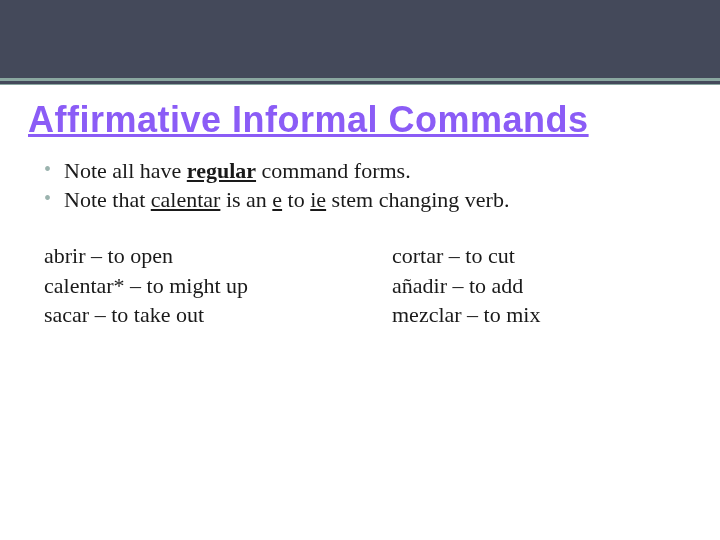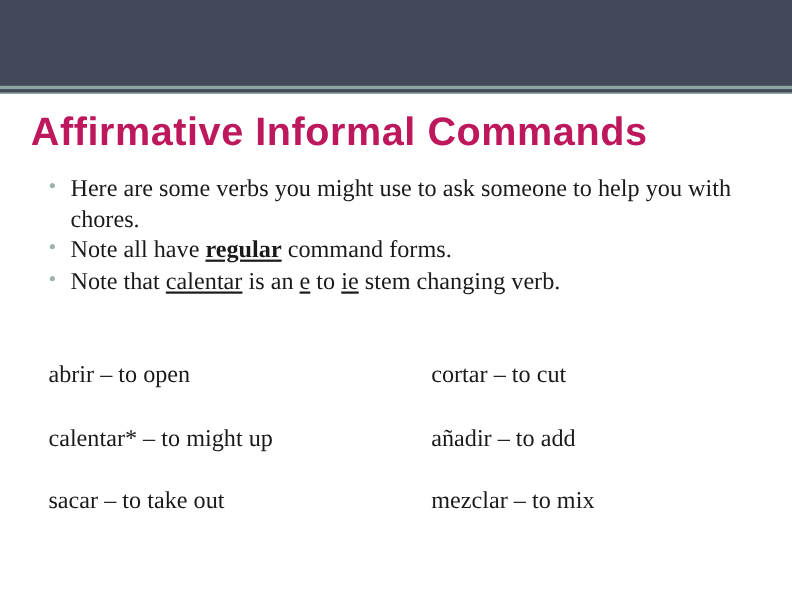--- a/index.html
+++ b/index.html
@@ -27,23 +27,24 @@
   .header-underline2 {
     width: 100%;
     height: 1px;
     background: #8aa7a0;
     position: absolute;
     bottom: 0px;
   }
   .title {
     font-family: Verdana, Geneva, sans-serif;
     font-size: 36px;
-    color: #be185d;
+    color: #8b5cf6;
     padding: 14px 28px 6px 28px;
     letter-spacing: 0.5px;
+    text-decoration: underline;
   }
   .content {
     padding: 10px 40px 0 40px;
   }
   .bullet-list {
     list-style: none;
     margin-bottom: 28px;
   }
   .bullet-list li {
     position: relative;
@@ -69,38 +70,34 @@
     padding-left: 4px;
     margin-top: 10px;
   }
   .col {
     flex: 1;
   }
   .col div {
     font-size: 22px;
     line-height: 1.35;
     color: #1a1a1a;
-    margin-top: 28px;
   }
 </style>
 </head>
 <body>
 
 <div class="header-band">
   <div class="header-underline"></div>
   <div class="header-underline2"></div>
 </div>
 
 <h1 class="title">Affirmative Informal Commands</h1>
 
 <div class="content">
   <ul class="bullet-list">
-    <li>
-      <span>Here are some verbs you might use to ask someone to help you with chores.</span>
-    </li>
     <li>
       <span>Note all have </span><span class="bold underline">regular</span><span> command forms.</span>
     </li>
     <li>
       <span>Note that </span><span class="underline">calentar</span><span> is an </span><span class="underline">e</span><span> to </span><span class="underline">ie</span><span> stem changing verb.</span>
     </li>
   </ul>
 
   <div class="columns">
     <div class="col">

